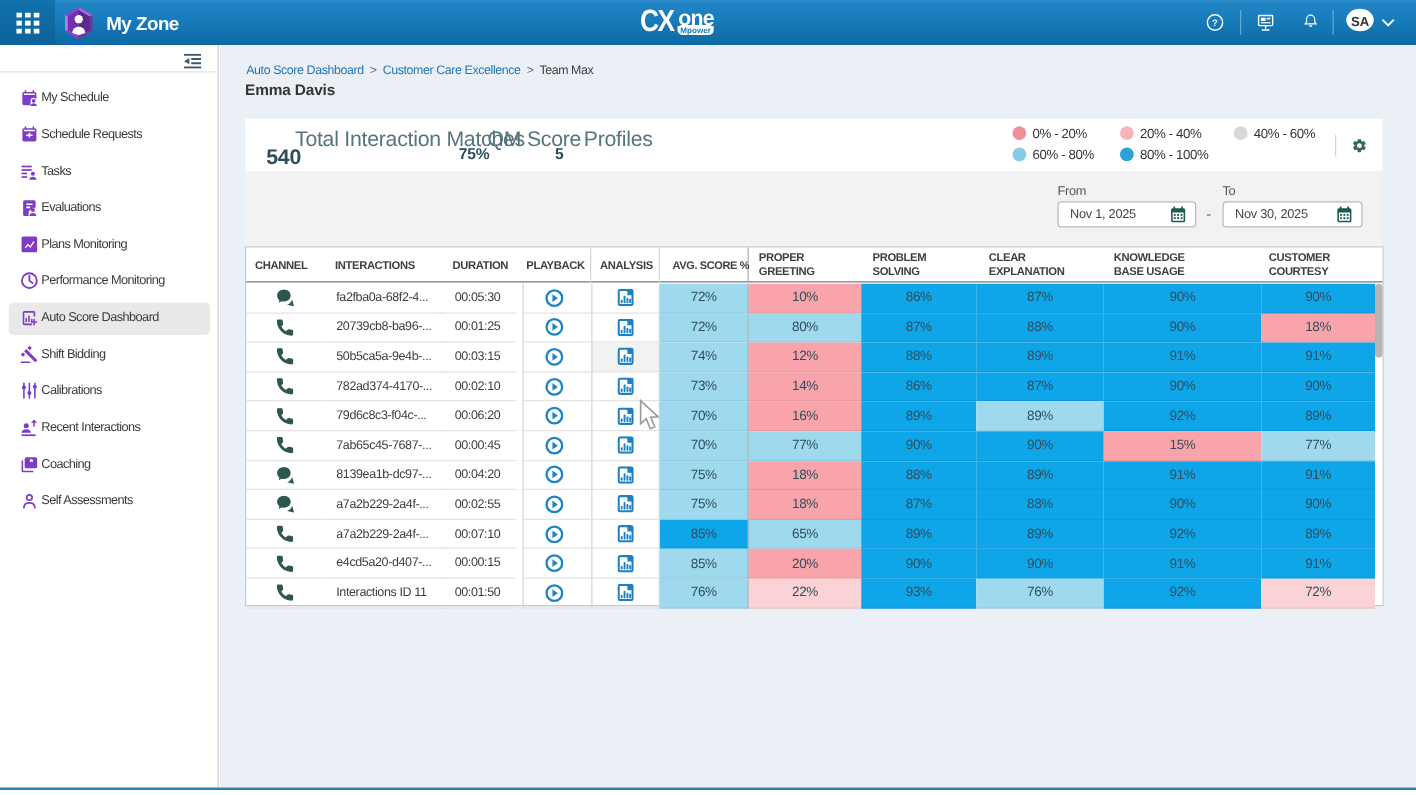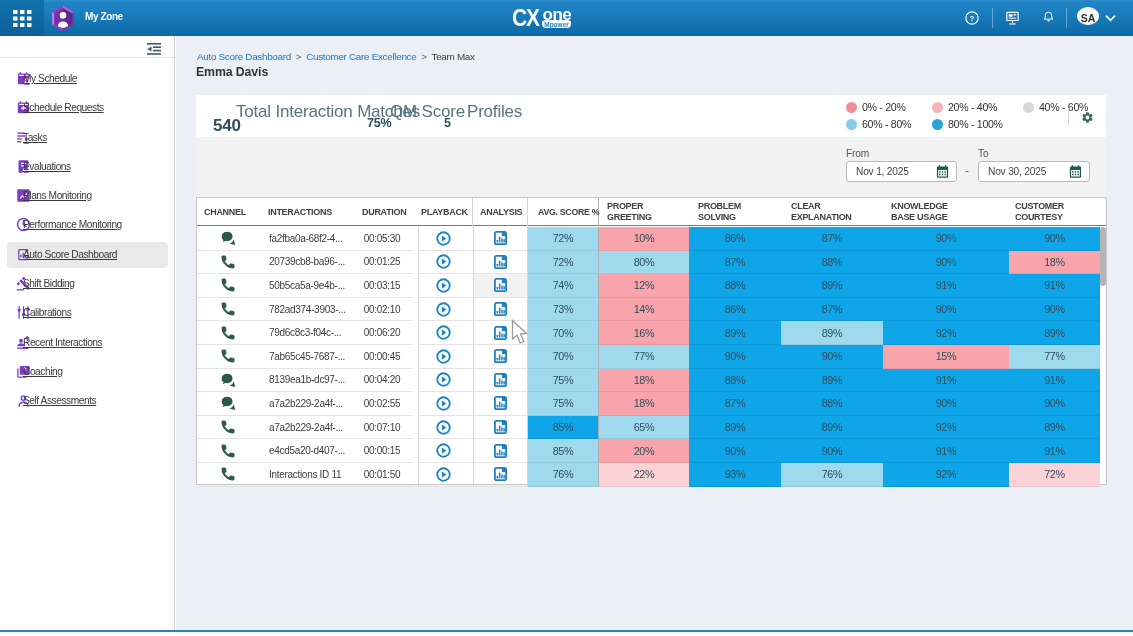--- a/index.html
+++ b/index.html
@@ -1,46 +1,46 @@
 <!DOCTYPE html>
 <html><head><meta charset="utf-8"><style>
 * { margin:0; padding:0; box-sizing:border-box; }
 html,body { width:1133px; height:636px; overflow:hidden; font-family:"Liberation Sans",sans-serif; background:#fff; position:relative; }
 .abs { position:absolute; }
 
 #topbar { position:absolute; left:0; top:0; width:1133px; height:36px; background:linear-gradient(180deg,#2e8ecd 0,#1f83c4 3px,#1b7fc0 30%,#0d6ba5 96%,#0a629b 100%); }
 #gridbtn { position:absolute; left:0; top:0; width:44px; height:36px; background:linear-gradient(180deg,#1272ab 0,#0d619a 100%); }
 #gridbtn svg { position:absolute; left:13px; top:10px; }
-#myzone { position:absolute; left:85px; top:11px; color:#fff; font-size:10px; font-weight:bold; letter-spacing:-.4px; }
+#myzone { position:absolute; left:85px; top:11px; color:#fff; font-size:15px; font-weight:bold; letter-spacing:-.4px; }
 #hexlogo { position:absolute; left:51px; top:5px; }
 #cxlogo { position:absolute; left:512px; top:8px; color:#fff; }
 #cxlogo .cx { display:inline-block; font-size:24.5px; font-weight:bold; letter-spacing:-1.5px; line-height:20px; transform:scaleX(.86); transform-origin:0 0; }
 #cxlogo .one { position:absolute; left:30.5px; top:-3.5px; font-size:17px; font-weight:bold; letter-spacing:-.5px; }
 #cxlogo .bar { position:absolute; left:30px; top:12.5px; width:29px; height:2.2px; background:#fff; }
 #cxlogo .pill { position:absolute; left:30px; top:12px; width:29px; height:8px; background:#fff; border-radius:5px; color:#1b7fc0; font-size:6.5px; font-weight:bold; text-align:center; line-height:9px; }
 .tsep { position:absolute; top:8px; width:1px; height:20px; background:rgba(255,255,255,.35); }
 #avatar { position:absolute; left:1077px; top:7px; width:22px; height:18px; background:#fff; border-radius:50%; color:#333; font-size:10.5px; font-weight:bold; text-align:center; line-height:22px; }
 
 #sidebar { position:absolute; left:0; top:36px; width:175px; height:594px; background:#fff; border-right:1px solid #cfcfcf; }
 #sbtop { position:absolute; left:0; top:0; width:174px; height:22px; border-bottom:1px solid #e2e2e2; }
 .mi { position:absolute; left:7px; width:161px; height:26px; border-radius:4px; }
 .mi.active { background:#e9e9e9; }
 .mic { position:absolute; left:9px; top:5px; }
-.mt { position:absolute; left:16px; top:7px; font-size:10.2px; letter-spacing:-.45px; color:#3a3a3a; white-space:nowrap;text-decoration:underline; }
+.mt { position:absolute; left:26px; top:7px; font-size:10.2px; letter-spacing:-.45px; color:#3a3a3a; white-space:nowrap; }
 
 #content { position:absolute; left:176px; top:36px; width:957px; height:594px; background:#ebf0f7; }
 #graystrip { position:absolute; left:20px; top:101px; width:910px; height:61px; background:#f1f2f1; }
 #crumb { position:absolute; left:21px; top:15px; font-size:9.9px; letter-spacing:-.3px; color:#666; }
 #crumb a { color:#2176b5; text-decoration:none; }
 #crumb .dk { color:#3c3c3c; }
 #title { position:absolute; left:20px; top:29px; font-size:12.3px; letter-spacing:-.1px; font-weight:bold; color:#333; }
 #statcard { position:absolute; left:20px; top:59px; width:910px; height:42px; background:#fff; }
 .slabel { position:absolute; top:7px; font-size:17px; letter-spacing:-.2px; color:#56757f;margin-left:23px; }
 .sval { position:absolute; top:21px; font-size:17px; letter-spacing:-.2px; font-weight:bold; color:#2e4d5c; }
-.leg { position:absolute; font-size:10.6px; letter-spacing:-.3px; color:#333;margin-left:36px; }
+.leg { position:absolute; font-size:10.6px; letter-spacing:-.3px; color:#333; }
 .dot { display:inline-block; width:11px; height:11px; border-radius:50%; margin-right:5px; vertical-align:-1.5px; }
 #lsep { position:absolute; left:872px; top:13px; width:1px; height:17px; background:#d5d5d5; }
 
 .dlabel { position:absolute; top:112px; font-size:10.2px; letter-spacing:-.2px; color:#555; }
 .dinput { position:absolute; top:125px; height:21px; background:#fff; border:1px solid #b9b9b9; border-radius:3px; font-size:10.2px; letter-spacing:-.2px; color:#454545; line-height:19px; padding-left:9px; }
 .dinput svg { position:absolute; right:6px; top:2px; }
 
 #table { position:absolute; left:20px; top:161px; width:911px; height:288px; background:#fff; border:1px solid #c9c9c9; }
 #thead { position:absolute; left:0; top:0; width:909px; height:28px; border-bottom:1px solid #7a7a7a; }
 .th { position:absolute; font-size:9px; letter-spacing:-.3px; font-weight:bold; color:#3f3f3f; line-height:11px; white-space:nowrap; }
@@ -408,21 +408,21 @@
           <div class="c sc s3 cb">89%</div>
           <div class="c sc s4 cb">91%</div>
           <div class="c sc s5 cb">91%</div>
         </div>
 <div class="tr">
           <div class="c c1">
             <svg width="16" height="16" viewBox="0 0 24 24">
               <path fill="#2b574f" stroke="#2b574f" stroke-width="1.5" d="M6.62 10.79c1.44 2.83 3.76 5.14 6.59 6.59l2.2-2.2c.27-.27.67-.36 1.02-.24 1.12.37 2.33.57 3.57.57.55 0 1 .45 1 1V20c0 .55-.45 1-1 1-9.39 0-17-7.61-17-17 0-.55.45-1 1-1h3.5c.55 0 1 .45 1 1 0 1.25.2 2.45.57 3.57.11.35.03.74-.25 1.02l-2.2 2.2z"></path>
             </svg>
           </div>
-          <div class="c c2">782ad374-3903-...</div>
+          <div class="c c2">782ad374-4170-...</div>
           <div class="c c3">00:02:10</div>
           <div class="c c4" style="padding-right:5px">
             <svg width="15" height="15" viewBox="0 0 24 24">
               <circle cx="12" cy="12" r="10" fill="none" stroke="#1e84c4" stroke-width="3"></circle>
               <path fill="#1e84c4" d="M9.5 7l7 5-7 5z"></path>
             </svg>
           </div>
           <div class="c c5">
             <svg width="13" height="14" viewBox="0 0 13 14">
               <rect x="0" y="0" width="13" height="14" rx="2.6" fill="#1c80c2"></rect>

